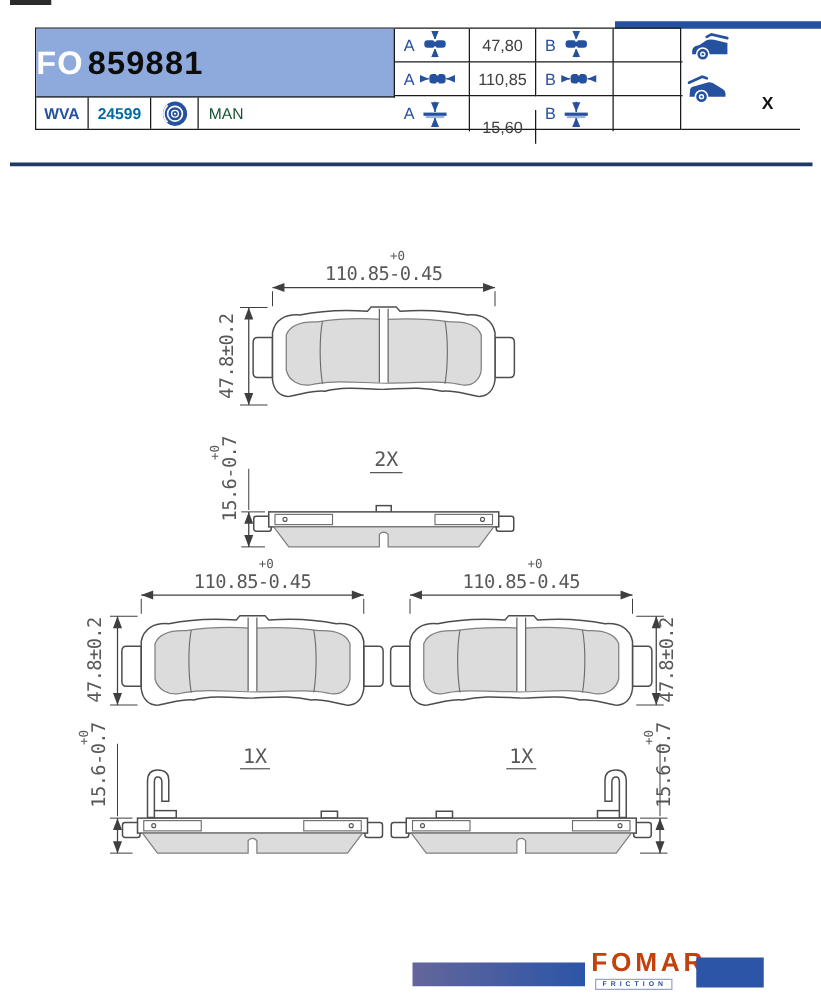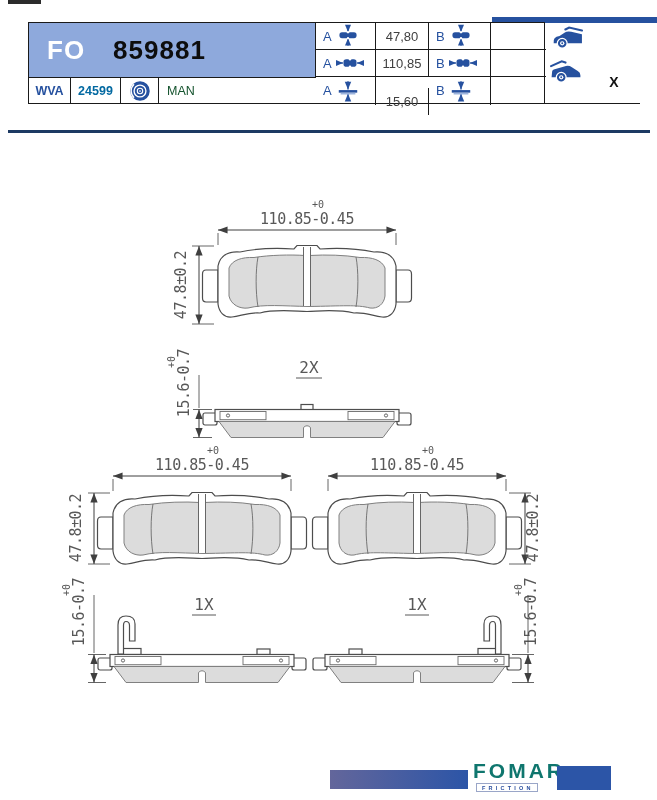--- a/index.html
+++ b/index.html
@@ -4,23 +4,23 @@
 <style>
   html,body{margin:0;padding:0;background:#ffffff;}
   .page{position:relative;width:657px;height:800px;background:#ffffff;overflow:hidden;
         font-family:"Liberation Sans", sans-serif;}
   
   .corner-mark{position:absolute;left:8px;top:0;width:33px;height:3.5px;background:#2b2b2b;}
   .accent-bar{position:absolute;left:492px;top:17px;width:165px;height:5.5px;background:#26519f;}
   .hdr{position:absolute;left:28px;top:22px;width:517px;height:82px;border:1.2px solid #1a1a1a;box-sizing:border-box;}
   .cell{position:absolute;box-sizing:border-box;border-right:1px solid #1a1a1a;border-bottom:1px solid #1a1a1a;
         display:flex;align-items:center;}
-  .fo-band{left:0;top:0;width:287px;height:55px;background:#8ea9dc;padding-left:18px;}
+  .fo-band{left:0;top:0;width:287px;height:55px;background:#8ea9dc;}
   .fo-band .fo{color:#ffffff;font-size:26px;font-weight:bold;letter-spacing:1px;}
-  .fo-band .num{color:#0d0d0d;font-size:26px;font-weight:bold;margin-left:28px;letter-spacing:1px;}
+  .fo-band .num{color:#0d0d0d;font-size:26px;font-weight:bold;margin-left:3px;letter-spacing:1px;}
   .wva-cell{left:0;top:55px;width:42px;height:25px;border-bottom:none;justify-content:center;
             color:#26519f;font-weight:bold;font-size:12.5px;}
   .wvanum-cell{left:42px;top:55px;width:50px;height:25px;border-bottom:none;justify-content:center;
             color:#0369a1;font-weight:bold;font-size:12.5px;}
   .disc-cell{left:92px;top:55px;width:38px;height:25px;border-bottom:none;justify-content:center;}
   .man-cell{left:130px;top:55px;width:157px;height:25px;border-bottom:none;border-right:none;
             padding-left:8px;color:#14532d;font-size:12.5px;}
   .spec-cell{height:27.2px;}
   .spec-cell.r2{border-bottom:none;}
   .ab{color:#26519f;font-size:13px;margin:0 4px 0 7px;}
@@ -42,21 +42,21 @@
   .dimline{stroke:#3f3f3f;stroke-width:1;marker-start:url(#arw);marker-end:url(#arw);}
   .extline{stroke:#3f3f3f;stroke-width:0.8;}
   .dim{font-family:"DejaVu Sans Mono", monospace;font-size:15px;fill:#585858;letter-spacing:-0.5px;}
   .dim-tol{font-family:"DejaVu Sans Mono", monospace;font-size:10px;fill:#585858;}
   .qty{font-family:"DejaVu Sans Mono", monospace;font-size:16px;fill:#585858;}
   .qtyline{stroke:#585858;stroke-width:1;}
   
   .logo-bar{position:absolute;left:330px;top:770px;width:138px;height:19px;
             background:linear-gradient(90deg,#63669b,#2c55a7);}
   .logo-name{position:absolute;left:473px;top:759px;font-size:21px;font-weight:800;
-             color:#0f766e;letter-spacing:3px;}
+             color:#c2410c;letter-spacing:3px;}
   .logo-sub{position:absolute;left:476px;top:783px;font-size:5.5px;font-weight:600;color:#2b4f9e;
             letter-spacing:3.2px;border:0.8px solid #9aa6c8;padding:0.5px 3px 0.5px 5px;}
   .logo-block{position:absolute;left:557px;top:766px;width:54px;height:24px;background:#2c55a7;}
 </style>
 </head>
 <body>
 
 <div class="page">
 
   <svg width="0" height="0" style="position:absolute" aria-hidden="true">

